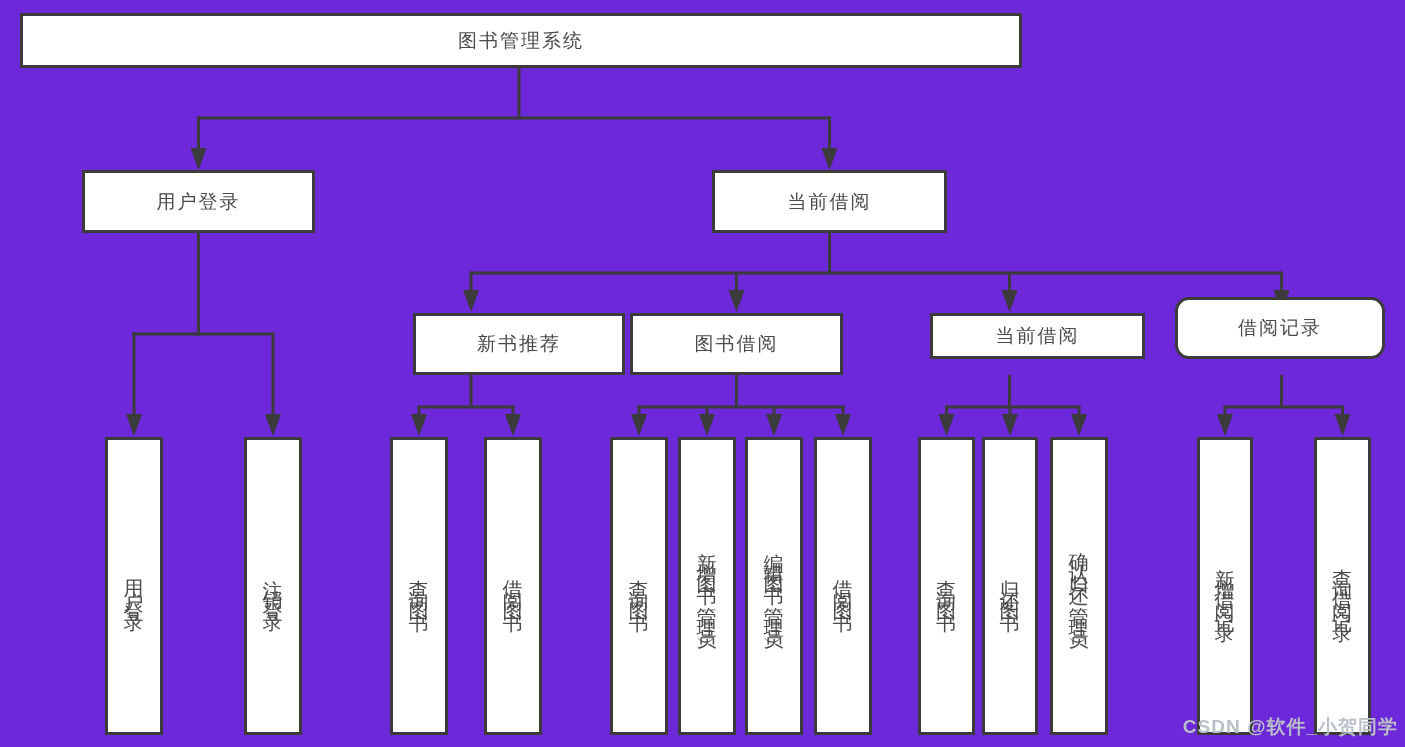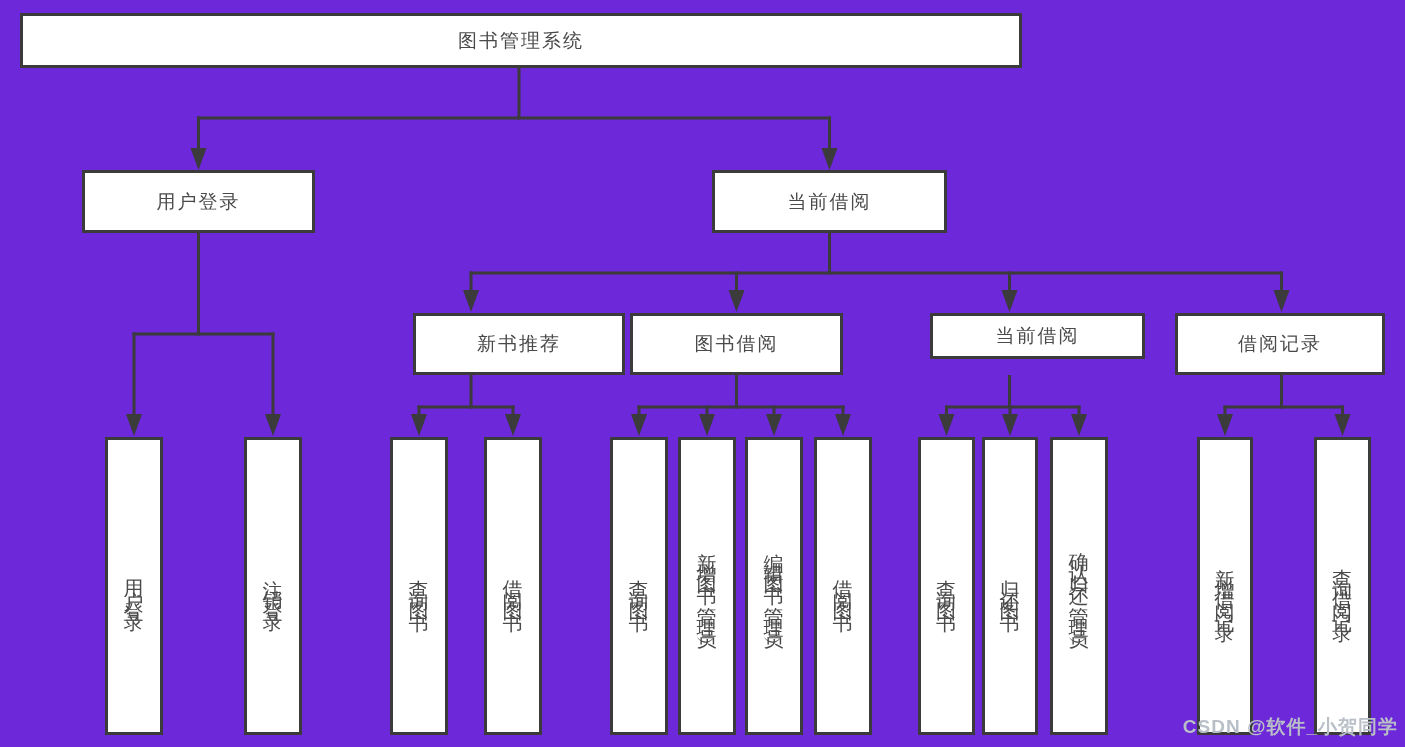--- a/index.html
+++ b/index.html
@@ -121,21 +121,21 @@
   </svg>
 
   <div class="node h" style="left:20px;top:13px;width:1002px;height:55px;">图书管理系统</div>
 
   <div class="node h" style="left:82px;top:170px;width:233px;height:63px;">用户登录</div>
   <div class="node h" style="left:712px;top:170px;width:235px;height:63px;">当前借阅</div>
 
   <div class="node h" style="left:365px;top:313px;width:212px;height:62px;margin-left:48px;">新书推荐</div>
   <div class="node h" style="left:630px;top:313px;width:213px;height:62px;">图书借阅</div>
   <div class="node h" style="left:902px;top:313px;width:215px;height:46px;margin-left:28px;">当前借阅</div>
-  <div class="node h" style="left:1175px;top:313px;width:210px;height:62px;">借阅记录</div>
+  <div class="node h" style="left:1175px;top:297px;width:210px;height:62px;border-radius:14px;">借阅记录</div>
 
   <div class="node v" style="left:105px;top:437px;width:58px;height:298px;">用户登录</div>
   <div class="node v" style="left:244px;top:437px;width:58px;height:298px;">注销登录</div>
 
   <div class="node v" style="left:390px;top:437px;width:58px;height:298px;">查询图书</div>
   <div class="node v" style="left:484px;top:437px;width:58px;height:298px;">借阅图书</div>
 
   <div class="node v" style="left:610px;top:437px;width:58px;height:298px;">查询图书</div>
   <div class="node v" style="left:678px;top:437px;width:58px;height:298px;">新增图书（管理员）</div>
   <div class="node v" style="left:745px;top:437px;width:58px;height:298px;">编辑图书（管理员）</div>

